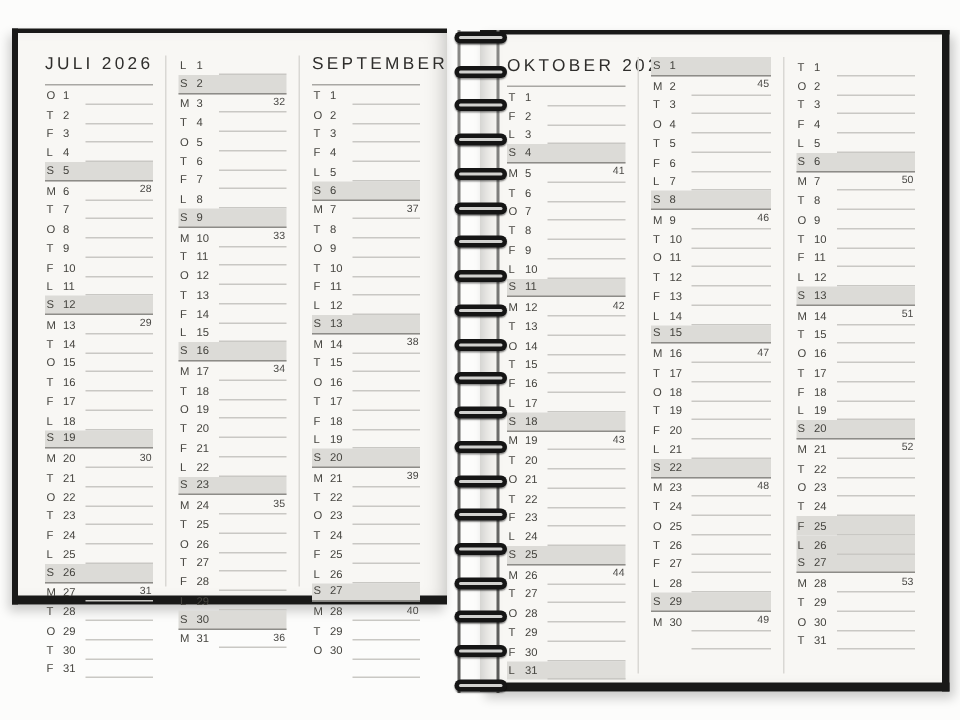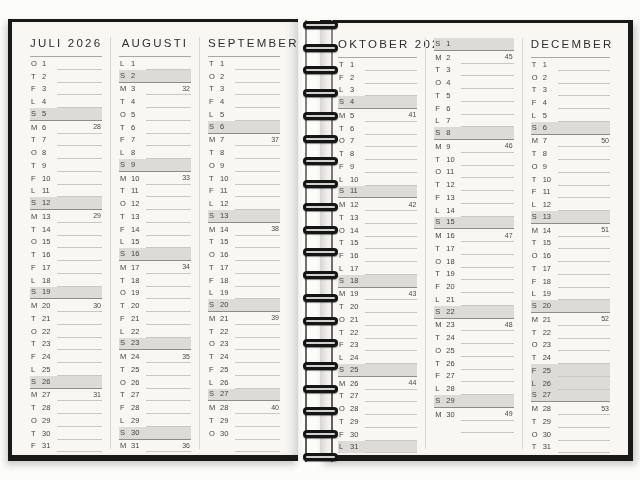--- a/index.html
+++ b/index.html
@@ -6,21 +6,21 @@
   body{
     width:640px;height:480px;position:relative;overflow:hidden;
     background:#fcfcfb;
     font-family:"Liberation Sans", sans-serif;
   }
   .page{
     position:absolute;background:#f8f7f4;box-sizing:border-box;
     border:3px solid #191918;border-bottom-width:6px;
   }
   .page.left{
-    left:8px;top:19px;width:290px;height:442px;
+    left:8px;top:19px;width:290px;height:384px;
     border-left-width:4px;border-right:none;
     box-shadow:-2px 4px 7px rgba(0,0,0,.2), inset -10px 0 14px -10px rgba(0,0,0,.28);
   }
   .page.right{
     left:320px;top:20px;width:313px;height:441px;
     border-right-width:5px;border-left:none;
     box-shadow:3px 4px 7px rgba(0,0,0,.2), inset 10px 0 14px -10px rgba(0,0,0,.28);
   }
   .columns{
     display:flex;height:100%;box-sizing:border-box;
@@ -232,21 +232,20 @@
             <span class="dn">30</span>
             <span class="line"></span>
           </div>
           <div class="row">
             <span class="dl">F</span>
             <span class="dn">31</span>
             <span class="line"></span>
           </div>
         </div>
         <div class="col">
-          <div class="month-header">AUGUSTI</div>
           <div class="row">
             <span class="dl">L</span>
             <span class="dn">1</span>
             <span class="line"></span>
           </div>
           <div class="row shaded sunday">
             <span class="dl">S</span>
             <span class="dn">2</span>
             <span class="line"></span>
           </div>
@@ -903,21 +902,20 @@
               <span class="wk">49</span>
             </span>
           </div>
           <div class="row">
             <span class="dl"></span>
             <span class="dn"></span>
             <span class="line"></span>
           </div>
         </div>
         <div class="col">
-          <div class="month-header">DECEMBER</div>
           <div class="row">
             <span class="dl">T</span>
             <span class="dn">1</span>
             <span class="line"></span>
           </div>
           <div class="row">
             <span class="dl">O</span>
             <span class="dn">2</span>
             <span class="line"></span>
           </div>

